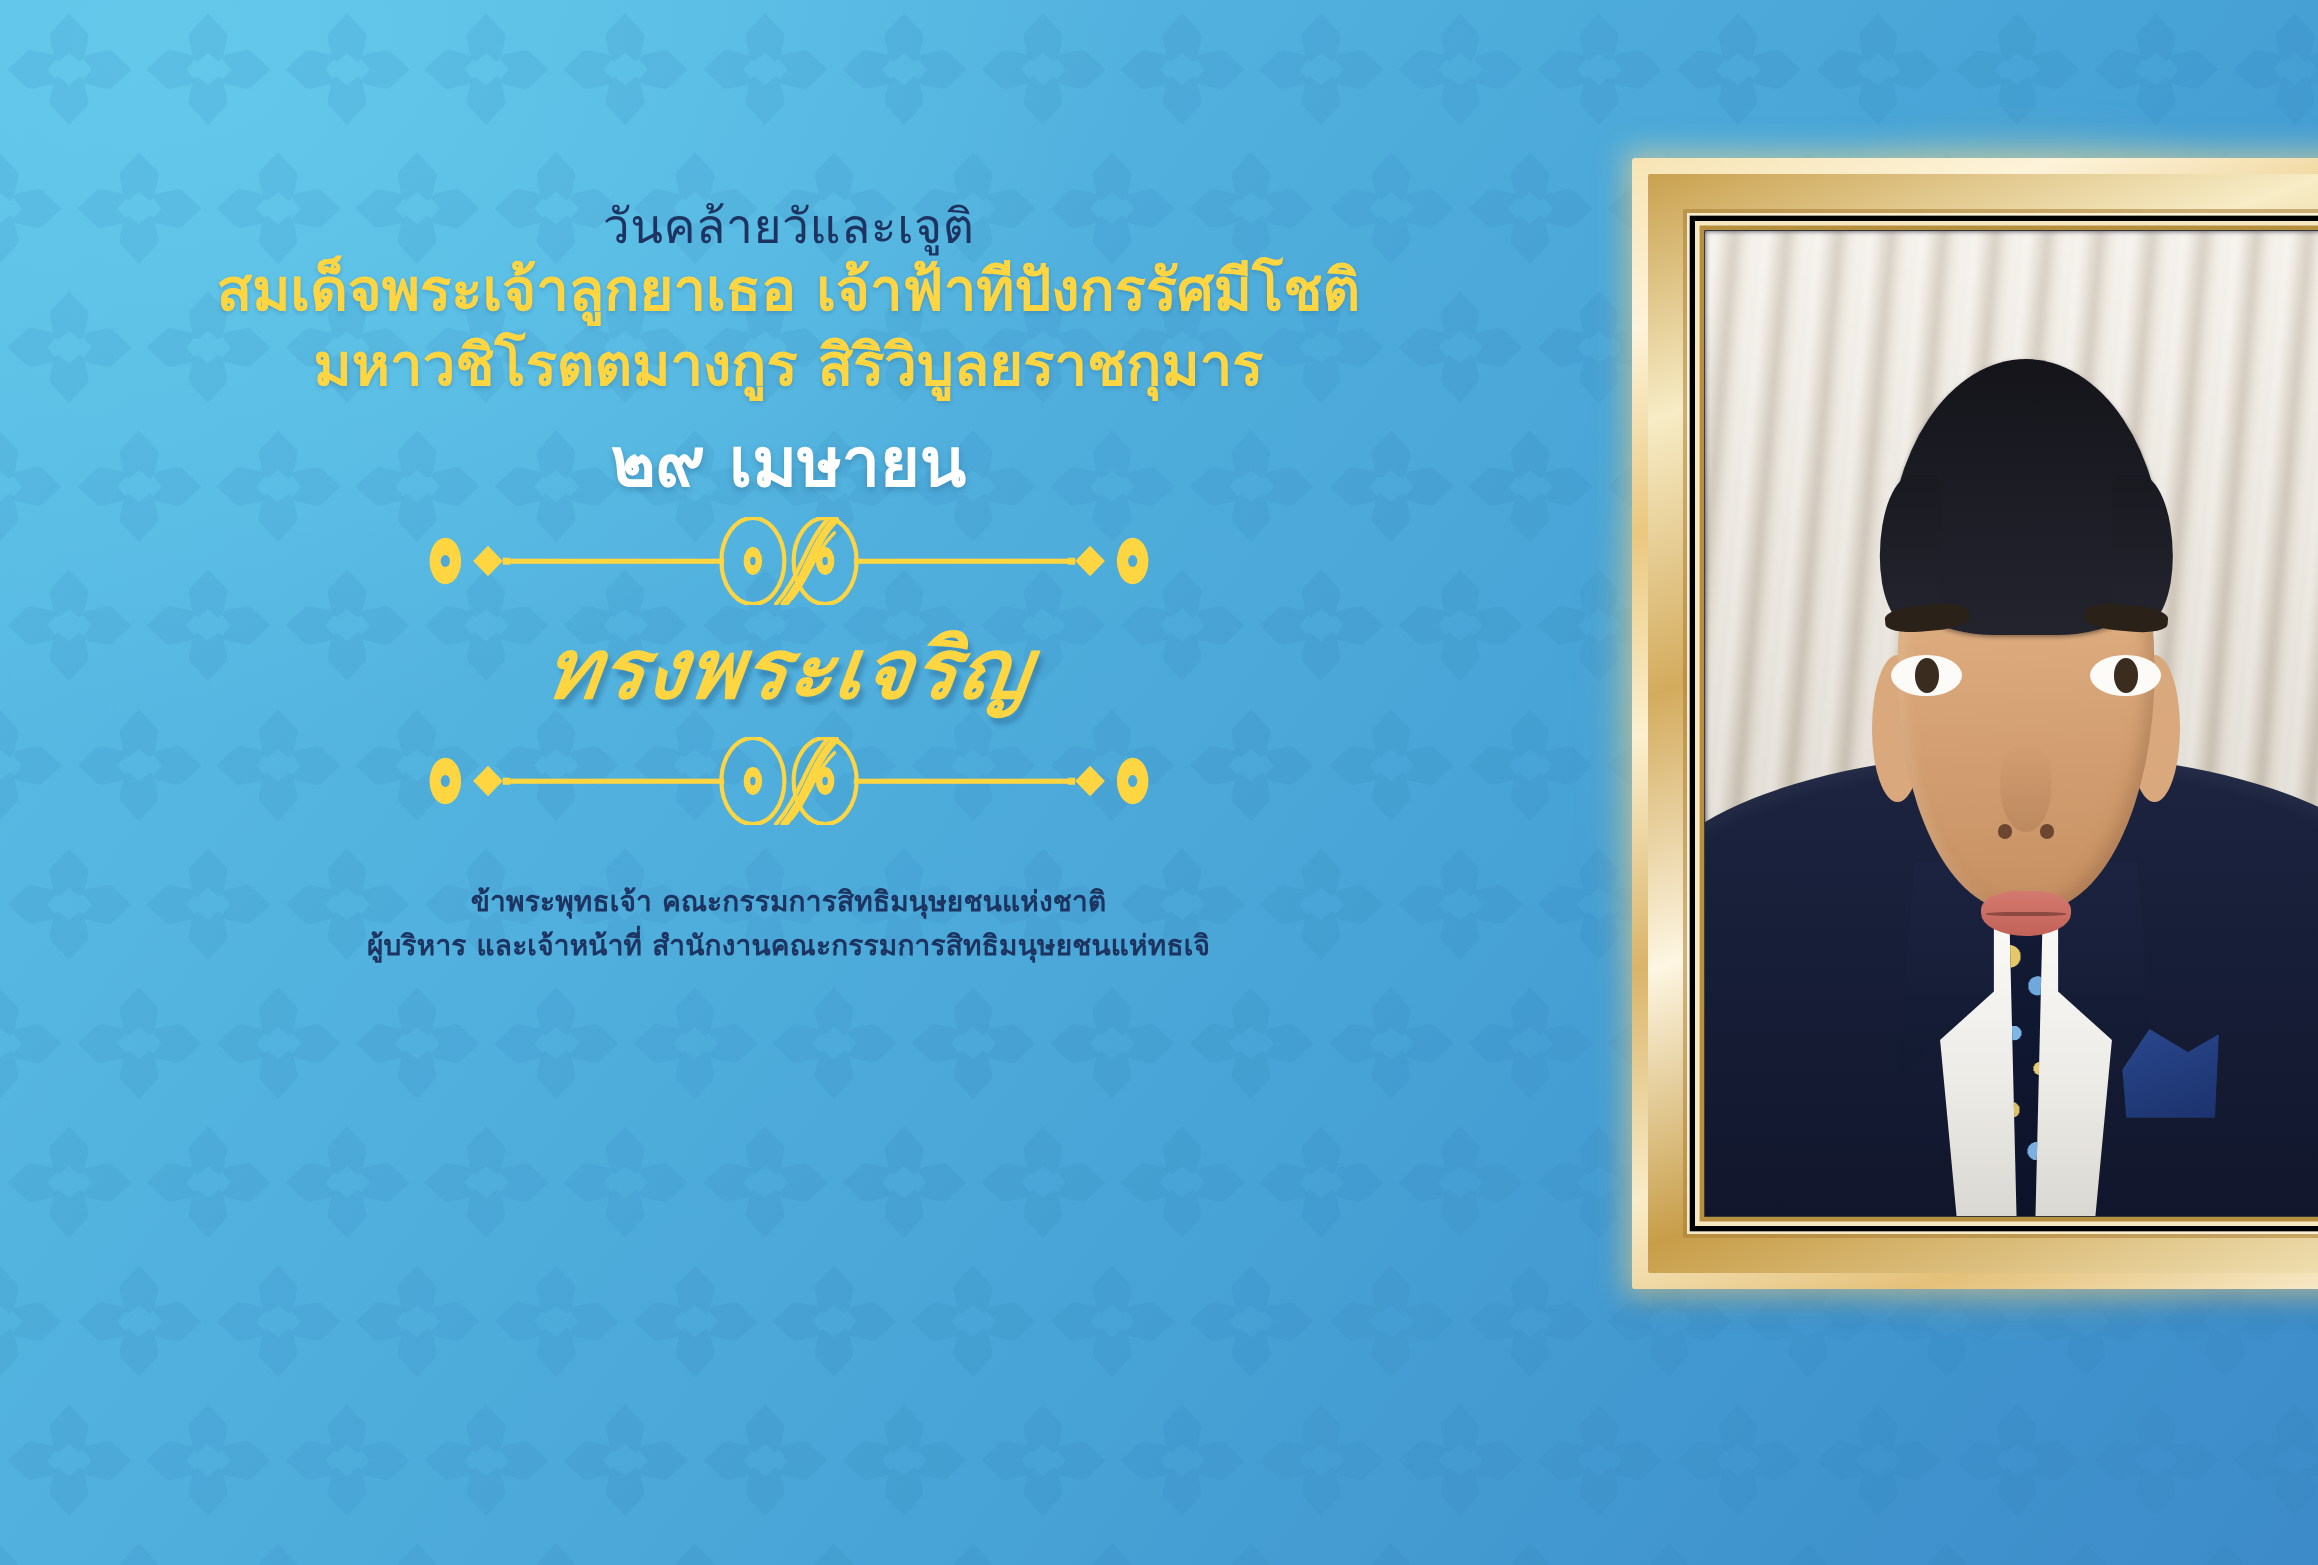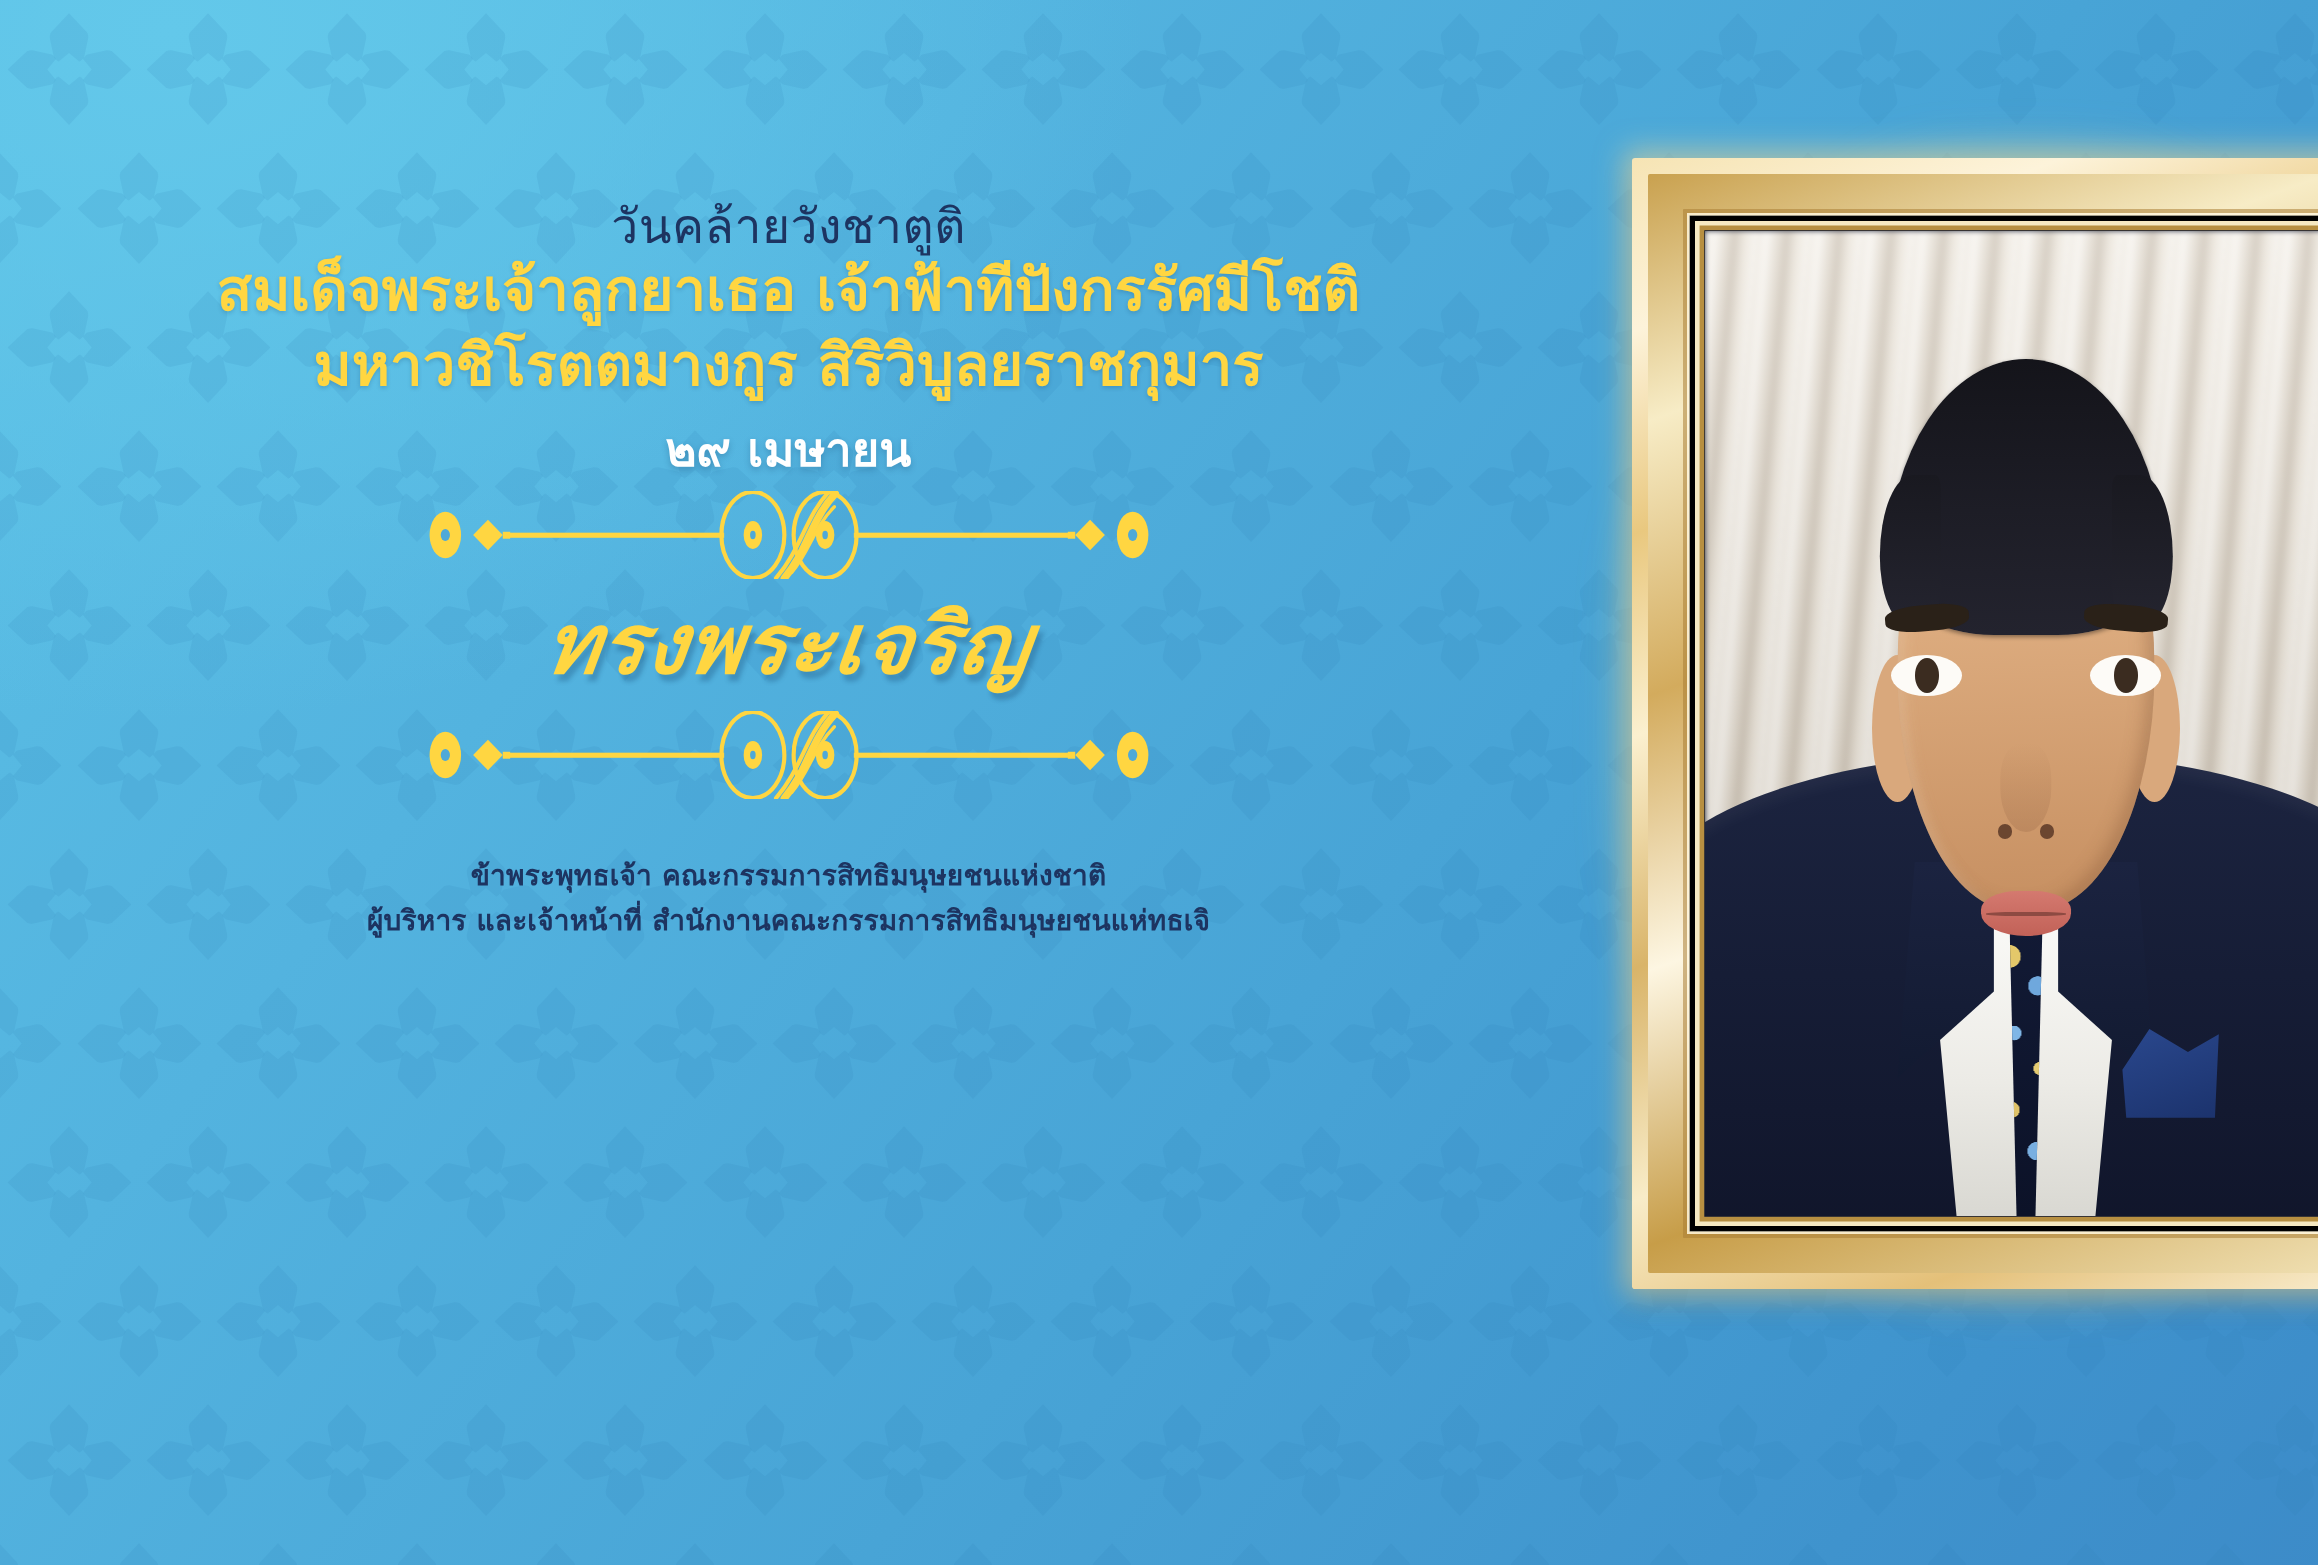--- a/index.html
+++ b/index.html
@@ -55,21 +55,21 @@
   }
   .line-royal{
     color:#ffd641;
     font-size:58px;line-height:1.22;font-weight:800;
     white-space:nowrap;
     text-shadow:0 2.3px 4.2px rgba(16,60,100,.22);
   }
   .line-royal.r2{margin-top:4.6px;}
   .line-date{
     color:#ffffff;
-    font-size:47px;line-height:1.2;font-weight:700;
+    font-size:68px;line-height:1.2;font-weight:700;
     margin-top:21.3px;white-space:nowrap;
     text-shadow:0 2.8px 6.5px rgba(14,58,100,.26);
   }
 
   
   .divider{width:742px;height:88px;margin:13px 0 0 0;display:block;}
   .divider.low{margin-top:1.9px;}
 
   
   .longlive{
@@ -1854,21 +1854,21 @@
         </div>
       </div>
       <div class="cell" style="left:2295px;top:1530px">
         <div class="flower"></div>
       </div>
     </div>
 
   <div class="content">
     <div class="spacer-top"></div>
 
-    <div class="line-occasion">วันคล้ายวังชาตูติ</div>
+    <div class="line-occasion">วันคล้ายวัและเจูติ</div>
 
     <div class="line-royal r1">สมเด็จพระเจ้าลูกยาเธอ เจ้าฟ้าทีปังกรรัศมีโชติ</div>
     <div class="line-royal r2">มหาวชิโรตตมางกูร สิริวิบูลยราชกุมาร</div>
 
     <div class="line-date">๒๙ เมษายน</div>
 
     <svg class="divider" viewBox="0 0 1600 190">
       <g fill="#ffd641" stroke="none">
 
         <rect x="190" y="90" width="470" height="11"></rect>

